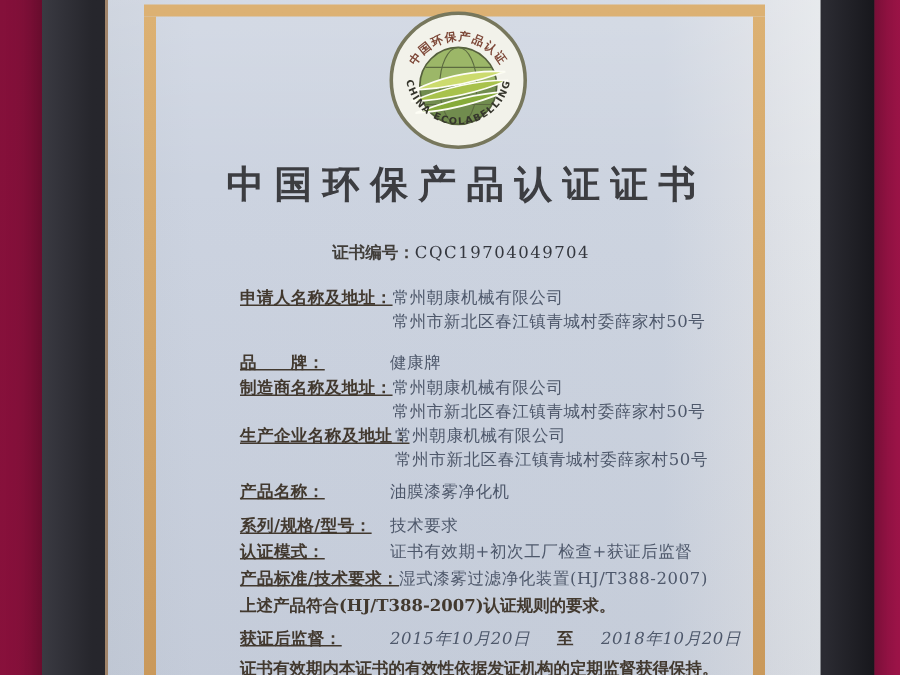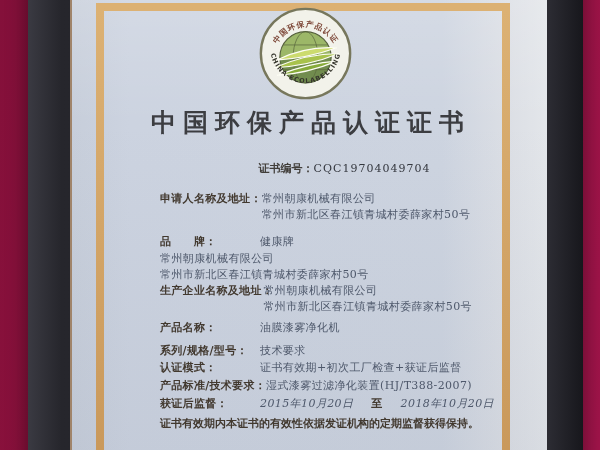--- a/index.html
+++ b/index.html
@@ -29,27 +29,27 @@
     border-image:linear-gradient(180deg,#dcb173,#c9985a) 1;
   }
   .logo{position:absolute;left:258px;top:6px;width:95px;height:95px;}
   .title{
     position:absolute;left:70px;top:106px;width:475px;text-align:center;
     font-family:Liberation Serif, serif;
     font-size:25px;font-weight:bold;color:#3c3d41;letter-spacing:7px;text-indent:7px;
   }
   .certno{
     position:absolute;left:70px;top:161px;width:475px;text-align:center;
-    font-size:11px;color:#413e3a;padding-left:37px;
+    font-size:11px;color:#413e3a;
   }
   .certno .cl{font-weight:bold;}
   .certno .cv{letter-spacing:1px;color:#34373e;}
   .content{position:absolute;left:160px;top:191px;width:312px;font-size:11px;line-height:16px;}
   .row{display:flex;white-space:nowrap;}
-  .lbl{min-width:100px;font-weight:bold;color:#42392f;letter-spacing:.3px;}
+  .lbl{min-width:100px;font-weight:bold;color:#42392f;letter-spacing:.3px;text-decoration:underline;}
   .val{color:#4e586b;letter-spacing:.4px;}
   .mb11{margin-bottom:11px}.mb1{margin-bottom:1px}.mb0{margin-bottom:0}
   .mb5{margin-bottom:5px}.mb7{margin-bottom:7px}.mb2{margin-bottom:2px}
   .mb6{margin-bottom:6px}.mb4{margin-bottom:4px}
   .full{font-weight:bold;color:#42392f;white-space:nowrap;}
   .validity .d{color:#4e586b;font-style:italic;}
   .validity .w{font-weight:bold;color:#42392f;margin:0 14px;}
 </style>
 </head>
 <body>
@@ -100,20 +100,21 @@
       <div>常州市新北区春江镇青城村委薛家村50号</div>
     </span>
   </div>
 
   <div class="row mb1">
     <span class="lbl">品　　牌：</span>
     <span class="val">健康牌</span>
   </div>
 
   <div class="row mb0">
+    <span class="lbl">制造商名称及地址：</span>
     <span class="val">
       <div>常州朝康机械有限公司</div>
       <div>常州市新北区春江镇青城村委薛家村50号</div>
     </span>
   </div>
 
   <div class="row mb5">
     <span class="lbl">生产企业名称及地址：</span>
     <span class="val">
       <div>常州朝康机械有限公司</div>
@@ -134,20 +135,21 @@
   <div class="row mb2">
     <span class="lbl">认证模式：</span>
     <span class="val">证书有效期+初次工厂检查+获证后监督</span>
   </div>
 
   <div class="row mb2">
     <span class="lbl">产品标准/技术要求：</span>
     <span class="val">湿式漆雾过滤净化装置(HJ/T388-2007)</span>
   </div>
 
+  <div class="full mb6">上述产品符合(HJ/T388-2007)认证规则的要求。</div>
 
   <div class="row validity mb4">
     <span class="lbl">获证后监督：</span>
     <span class="val">
       <span class="d">2015年10月20日</span>
       <span class="w">至</span>
       <span class="d">2018年10月20日</span>
     </span>
   </div>
 

